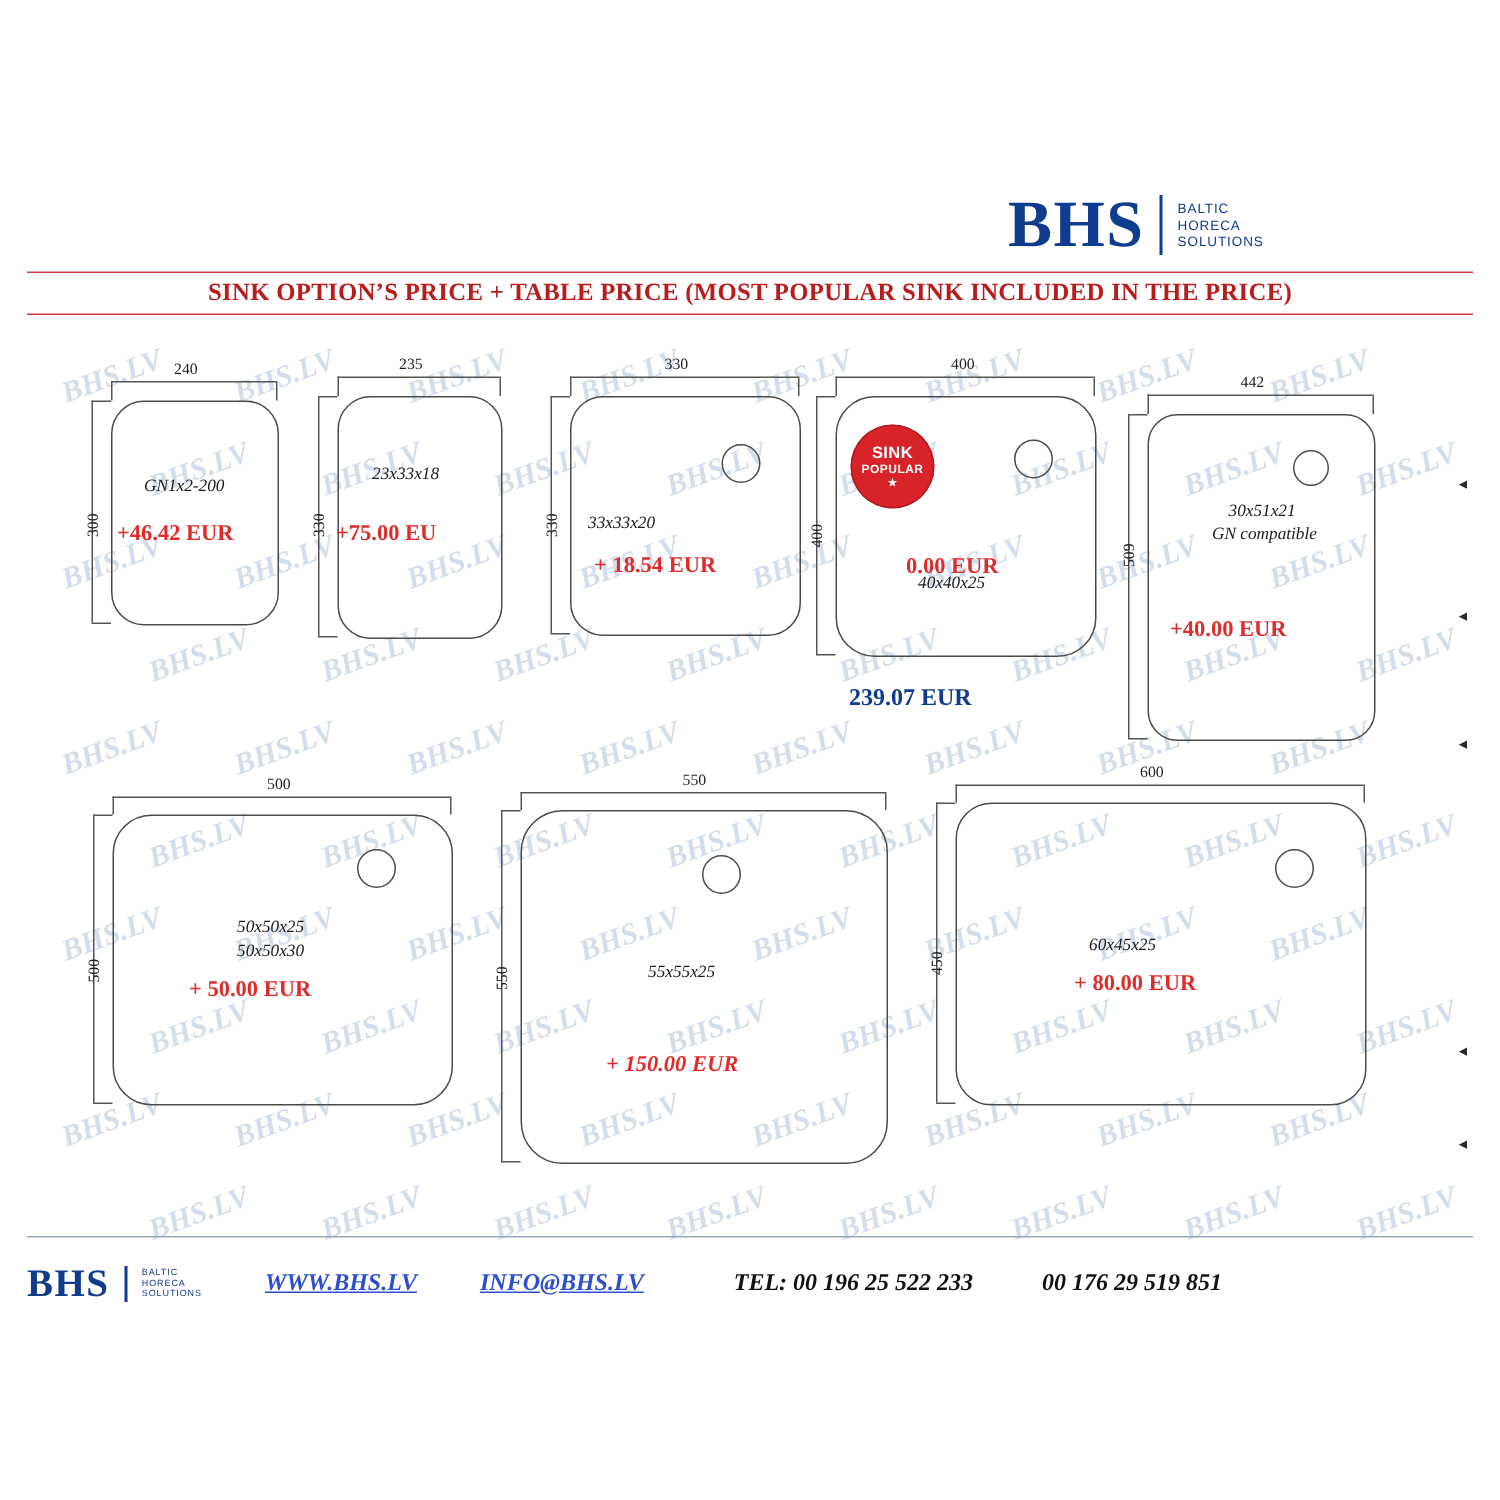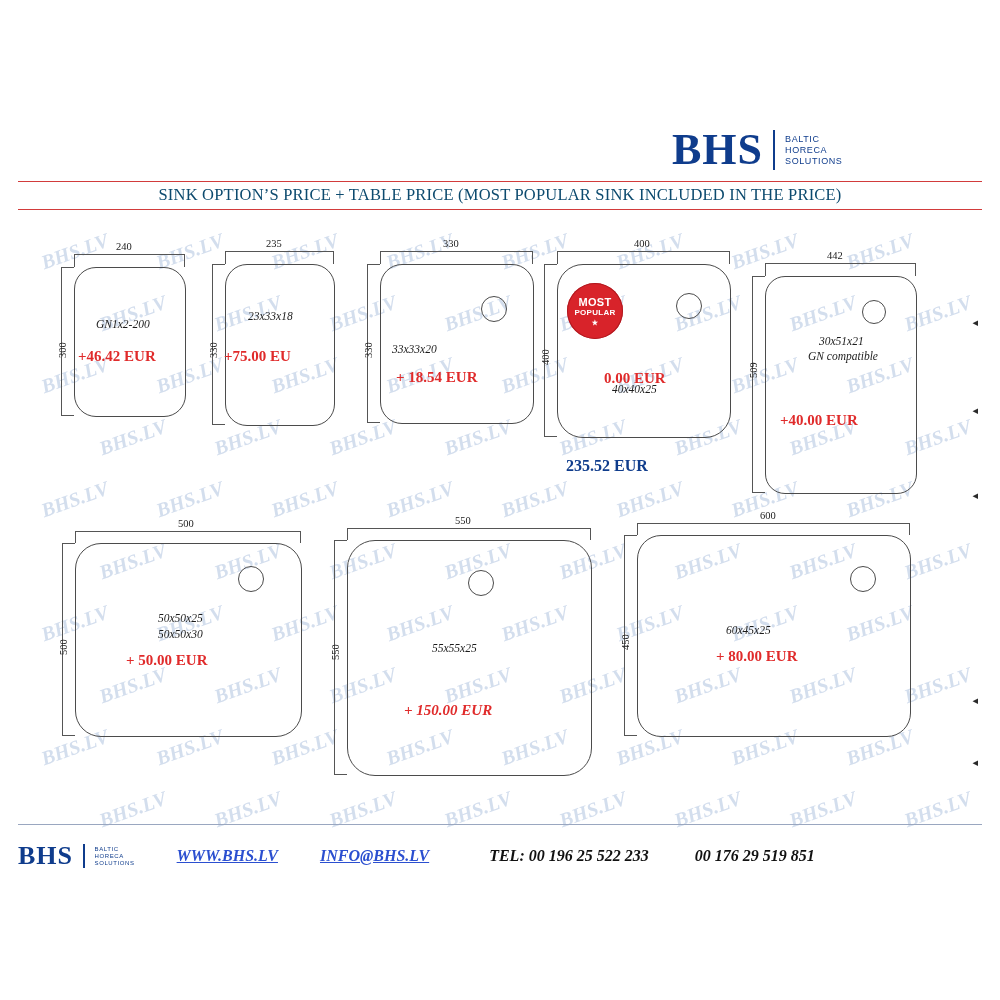--- a/index.html
+++ b/index.html
@@ -49,23 +49,23 @@
 
   .title-band{
     position:absolute;left:18px;top:181px;width:964px;
     border-top:1px solid #d23b3b;border-bottom:1px solid #d23b3b;
     z-index:20;
     text-align:center;
     padding:3px 0 4px 0;
   }
   .title-band .t{
     font-family:"Liberation Serif", serif;
-    font-weight:normal;
+    font-weight:bold;
     font-size:16.5px;
-    color:#0c4a6e;
+    color:#b91c1c;
     letter-spacing:.2px;
   }
 
   
   .sink{position:absolute;z-index:10;}
   .bowl{
     position:absolute;
     border:1.2px solid #4b4b4b;
     background:transparent;
   }
@@ -295,23 +295,23 @@
     <div class="dimh" style="left:557px;top:251px;width:172px;"></div>
     <div class="dimv" style="left:557px;top:251px;height:13px;"></div>
     <div class="dimv" style="left:729px;top:251px;height:13px;"></div>
     <div class="dimtext" style="left:634px;top:238px;">400</div>
     <div class="dimv" style="left:544px;top:264px;height:172px;"></div>
     <div class="dimh" style="left:544px;top:264px;width:13px;"></div>
     <div class="dimh" style="left:544px;top:436px;width:13px;"></div>
     <div class="dimtext vert" style="left:540px;top:365px;">400</div>
     <div class="lbl" style="left:612px;top:343px;margin-top:40px;">40x40x25</div>
     <div class="price" style="left:604px;top:370px;">0.00 EUR</div>
-    <div class="price blue" style="left:566px;top:457px;">235.52 EUR</div>
+    <div class="price blue" style="left:566px;top:457px;">239.07 EUR</div>
     <div class="badge" style="left:567px;top:283px;">
-      <div class="l1">MOST</div>
+      <div class="l1">SINK</div>
       <div class="l2">POPULAR</div>
       <div class="l3">★</div>
     </div>
   </div>
 
   <div class="sink">
     <div class="bowl" style="left:765px;top:276px;width:150px;height:216px;border-radius:20px;"></div>
     <div class="hole" style="left:862px;top:300px;width:22px;height:22px;"></div>
     <div class="dimh" style="left:765px;top:263px;width:150px;"></div>
     <div class="dimv" style="left:765px;top:263px;height:13px;"></div>

